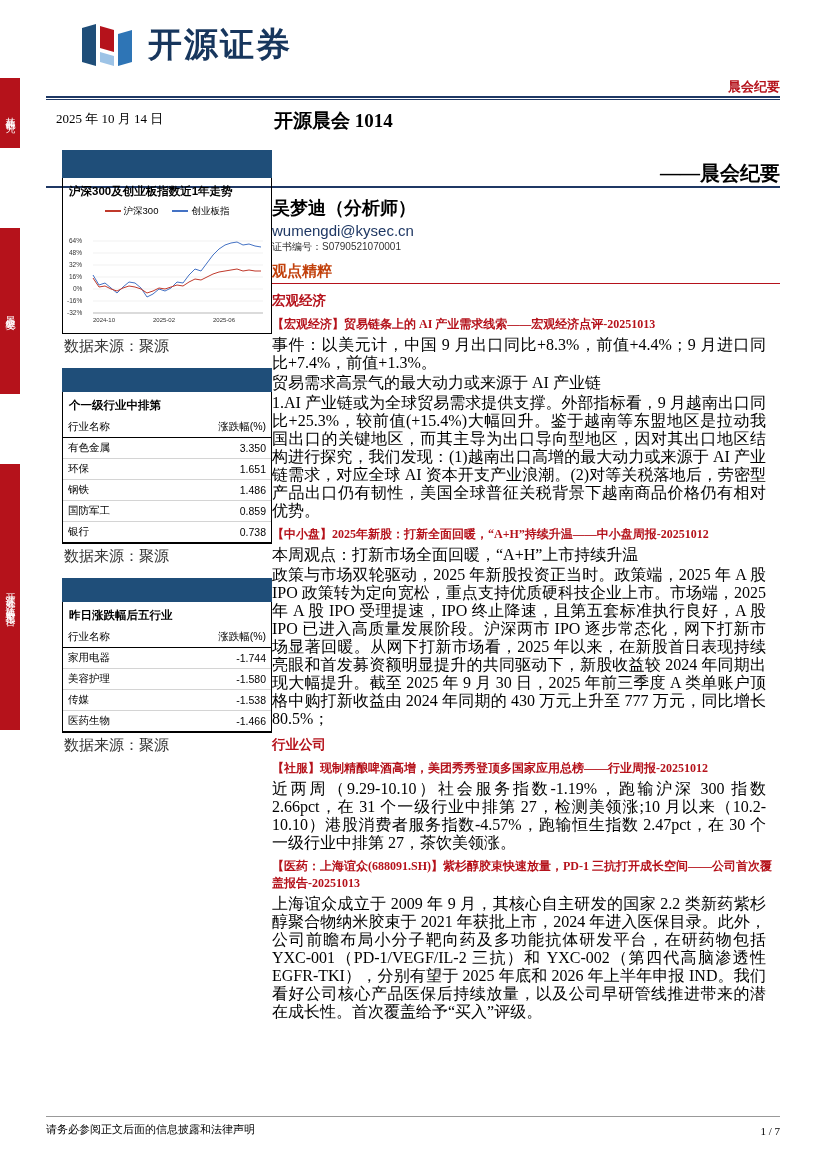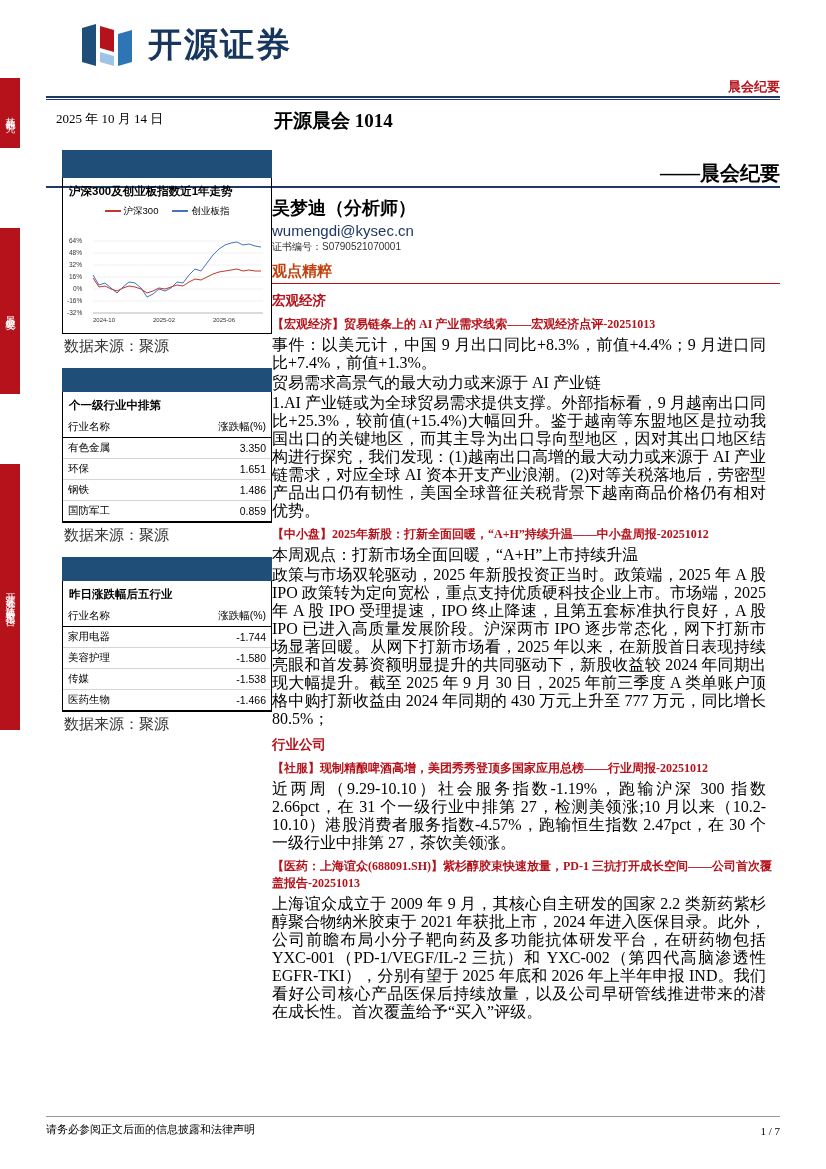--- a/index.html
+++ b/index.html
@@ -158,20 +158,24 @@
             <td class="num">1.651</td>
           </tr>
         <tr>
             <td>钢铁</td>
             <td class="num">1.486</td>
           </tr>
         <tr>
             <td>国防军工</td>
             <td class="num">0.859</td>
           </tr>
+        <tr>
+            <td>银行</td>
+            <td class="num">0.738</td>
+          </tr>
       </tbody>
     </table>
   </div>
   <div class="src">数据来源：聚源</div>
 
   <div class="blue-bar" style="height:24px"></div>
   <div class="panel">
     <div class="panel-title">昨日涨跌幅后五行业</div>
     <table class="tbl">
       <thead>

